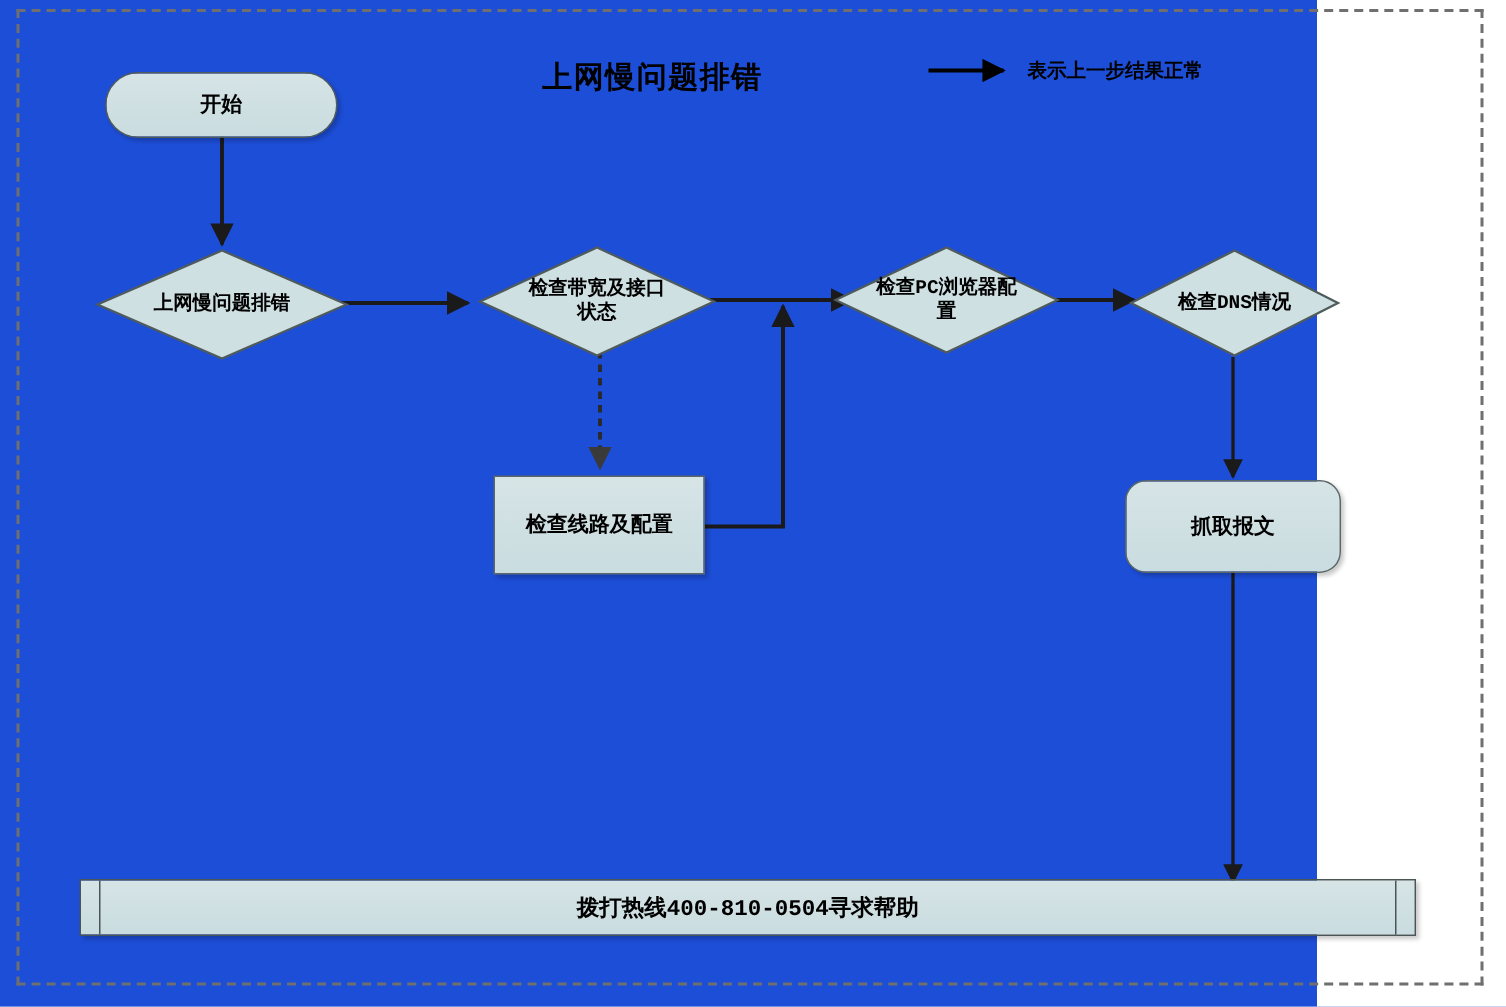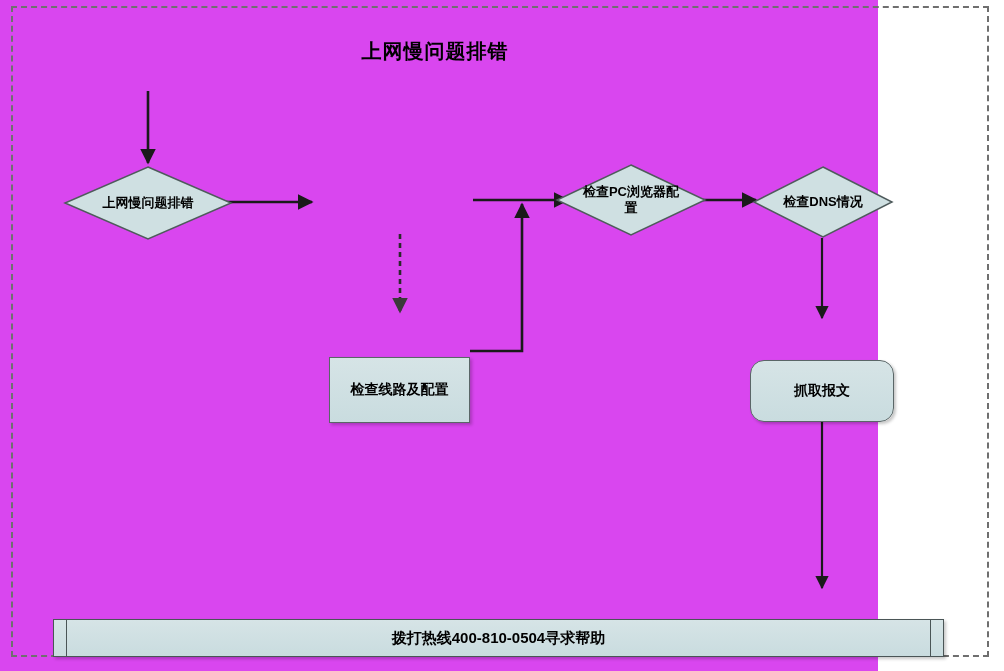--- a/index.html
+++ b/index.html
@@ -10,21 +10,22 @@
   body {
     width: 1004px;
     height: 671px;
     font-family: "Liberation Sans", "DejaVu Sans", sans-serif;
     overflow: hidden;
   }
   #canvas {
     position: relative;
     width: 878px;
     height: 671px;
-    background: #d946ef;
+    background: #1d4ed8;
+    font-family: Liberation Mono, monospace;
   }
   
   .frame {
     position: absolute;
     left: 11px;
     top: 6px;
     width: 978px;
     height: 651px;
     border: 2px dashed #6f6f6f;
     box-sizing: border-box;
@@ -101,21 +102,20 @@
     box-sizing: border-box;
     border: 1.5px solid #5a6667;
     display: flex;
     align-items: center;
     justify-content: center;
     text-align: center;
     font-size: 14px;
     font-weight: bold;
     color: #000;
     box-shadow: 2px 2px 3px rgba(0,0,0,0.22);
-    margin-top: 40px;
   }
   
   .decision {
     position: absolute;
   }
   .decision svg {
     position: absolute;
     left: 0;
     top: 0;
   }
@@ -188,30 +188,53 @@
     <path d="M 702 200 L 756 200" stroke="#1a1a1a" stroke-width="2.6" fill="none" marker-end="url(#arrowSolid)"></path>
 
     <path d="M 822 238 L 822 318" stroke="#1a1a1a" stroke-width="2.2" fill="none" marker-end="url(#arrowSolid)"></path>
 
     <path d="M 822 381 L 822 588" stroke="#1a1a1a" stroke-width="2.2" fill="none" marker-end="url(#arrowSolid)"></path>
   </svg>
 
   <div class="title">上网慢问题排错</div>
 
   <div class="legend">
-  </div>
-
+    <div class="legend-row">
+      <div class="legend-sample">
+        <svg width="62" height="18" viewBox="0 0 62 18">
+          <defs>
+            <marker id="lgSolid" viewBox="0 0 10 10" refX="9" refY="5" markerWidth="6" markerHeight="6" orient="auto-start-reverse">
+              <path d="M 0 0 L 10 5 L 0 10 z" fill="#000"></path>
+            </marker>
+          </defs>
+          <path d="M 2 9 L 52 9" stroke="#000" stroke-width="2.6" fill="none" marker-end="url(#lgSolid)"></path>
+        </svg>
+      </div>
+      <div class="legend-label">表示上一步结果正常</div>
+    </div>
+  </div>
+
+  <div class="terminator node-fill" style="left:70px; top:48px; width:155px; height:44px;">
+    <span>开始</span>
+  </div>
 
   <div class="decision" style="left:63px; top:165px; width:170px; height:76px;">
     <svg width="170" height="76" viewBox="0 0 170 76">
       <polygon points="85,2 168,38 85,74 2,38" fill="#cfe0e2" stroke="#4f5b5c" stroke-width="1.5"></polygon>
     </svg>
     <div class="dlabel">上网慢问题排错</div>
   </div>
 
+  <div class="decision" style="left:318px; top:163px; width:160px; height:76px;">
+    <svg width="160" height="76" viewBox="0 0 160 76">
+      <polygon points="80,2 158,38 80,74 2,38" fill="#cfe0e2" stroke="#4f5b5c" stroke-width="1.5"></polygon>
+    </svg>
+    <div class="dlabel">检查带宽及接口
+状态</div>
+  </div>
 
   <div class="decision" style="left:555px; top:163px; width:152px; height:74px;">
     <svg width="152" height="74" viewBox="0 0 152 74">
       <polygon points="76,2 150,37 76,72 2,37" fill="#cfe0e2" stroke="#4f5b5c" stroke-width="1.5"></polygon>
     </svg>
     <div class="dlabel">检查PC浏览器配
 置</div>
   </div>
 
   <div class="decision" style="left:752px; top:165px; width:142px; height:74px;">
@@ -222,19 +245,19 @@
   </div>
 
   <div class="process node-fill" style="left:329px; top:317px; width:141px; height:66px;">
     <span>检查线路及配置</span>
   </div>
 
   <div class="process node-fill" style="left:750px; top:320px; width:144px; height:62px;border-radius:14px;">
     <span>抓取报文</span>
   </div>
 
-  <div class="banner node-fill" style="left:53px; top:586px; width:891px; height:38px;margin-top:33px;">
+  <div class="banner node-fill" style="left:53px; top:586px; width:891px; height:38px;">
     <span class="tab-line tab-left"></span>
     <span class="tab-line tab-right"></span>
     <span>拨打热线400-810-0504寻求帮助</span>
   </div>
 
 </div>
 
 </body></html>

